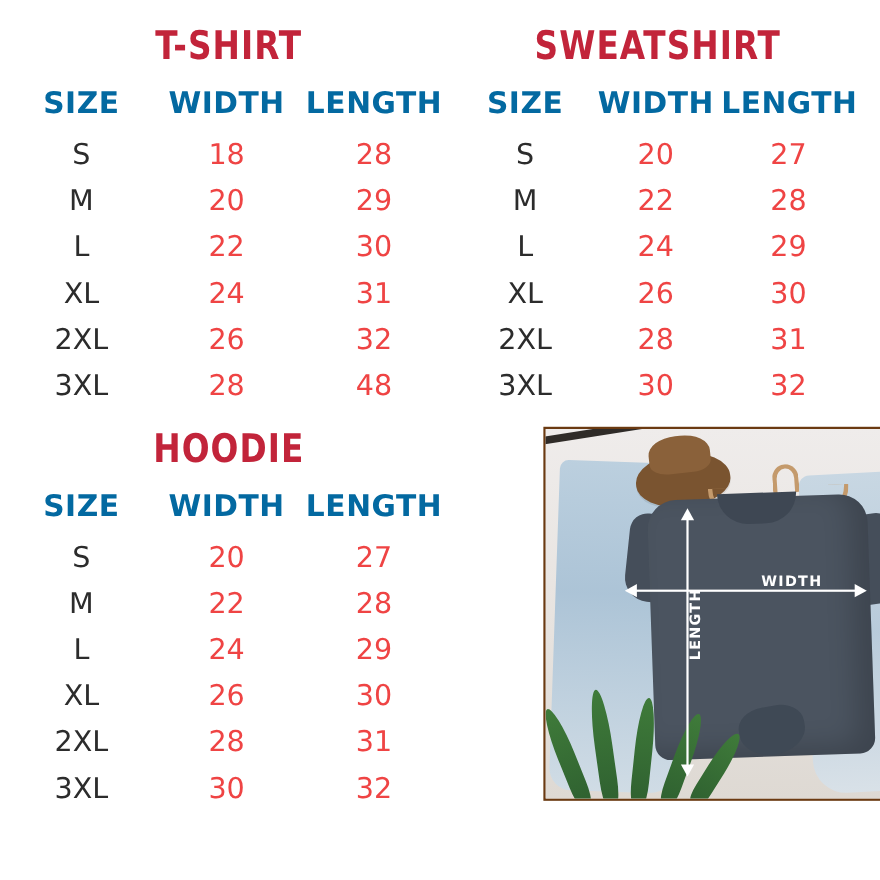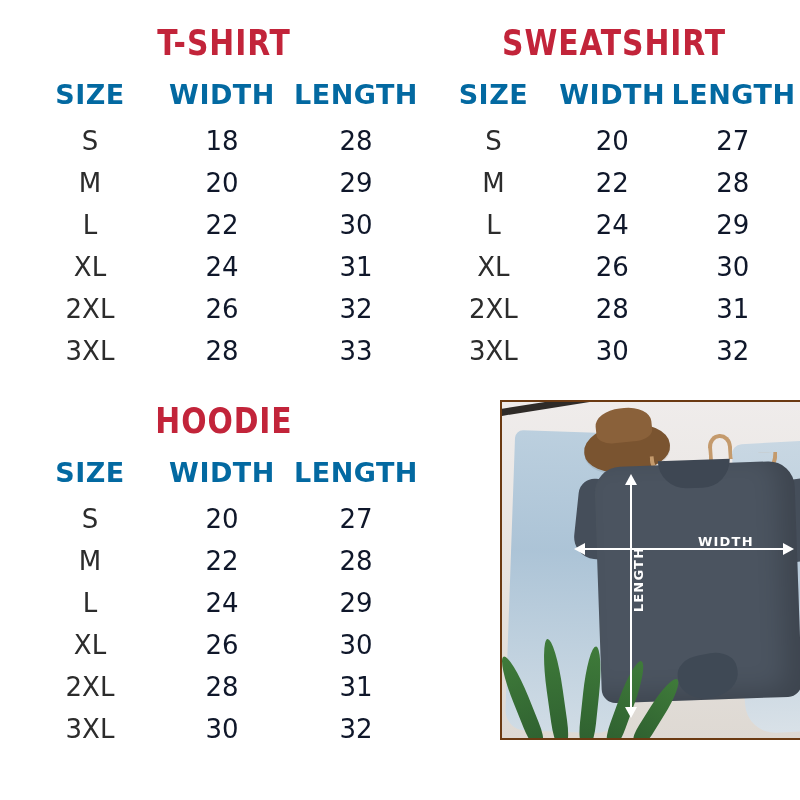--- a/index.html
+++ b/index.html
@@ -13,21 +13,21 @@
     font-family: "DejaVu Sans", sans-serif;
     color: #4a2c16;
     position: relative;
     overflow: hidden;
   }
   .page {
     width: 800px;
     height: 800px;
     position: relative;
     box-sizing: border-box;
-    padding: 16px 18px 10px 24px;
+    padding: 16px 18px 10px 8px;
   }
   .grid {
     display: grid;
     grid-template-columns: 400px 360px;
     column-gap: 10px;
   }
   .panel {
     box-sizing: border-box;
   }
   .table-title {
@@ -49,38 +49,38 @@
   table.sizes th {
     font-size: 27px;
     font-weight: bold;
     color: #0369a1;
     padding: 2px 0 10px 0;
     letter-spacing: 0.5px;
     text-align: center;
   }
   table.sizes td {
     font-size: 26px;
-    color: #0f172a;
+    color: #ef4444;
     text-align: center;
     padding: 6px 0;
     font-weight: normal;
   }
   table.sizes td.size-cell {
     color: #2c2c2c;
   }
   
   col.c1 { width: 33%; }
   col.c2 { width: 33%; }
   col.c3 { width: 34%; }
 
   .lower {
     display: grid;
     grid-template-columns: 400px 360px;
-    column-gap: 10px;
-    margin-top: 22px;
+    column-gap: 20px;
+    margin-top: 10px;
   }
   .photo-wrap {
     margin-top: 6px;
     width: 332px;
     height: 340px;
     border: 2px solid #6b3a12;
     box-sizing: border-box;
     position: relative;
     overflow: hidden;
     justify-self: start;
@@ -346,21 +346,21 @@
             <td>31</td>
           </tr>
           <tr>
             <td class="size-cell">2XL</td>
             <td>26</td>
             <td>32</td>
           </tr>
           <tr>
             <td class="size-cell">3XL</td>
             <td>28</td>
-            <td>33</td>
+            <td>48</td>
           </tr>
         </tbody>
       </table>
     </div>
 
     <div class="panel">
       <div class="table-title">SWEATSHIRT</div>
       <table class="sizes">
         <colgroup>
             <col class="c1">

